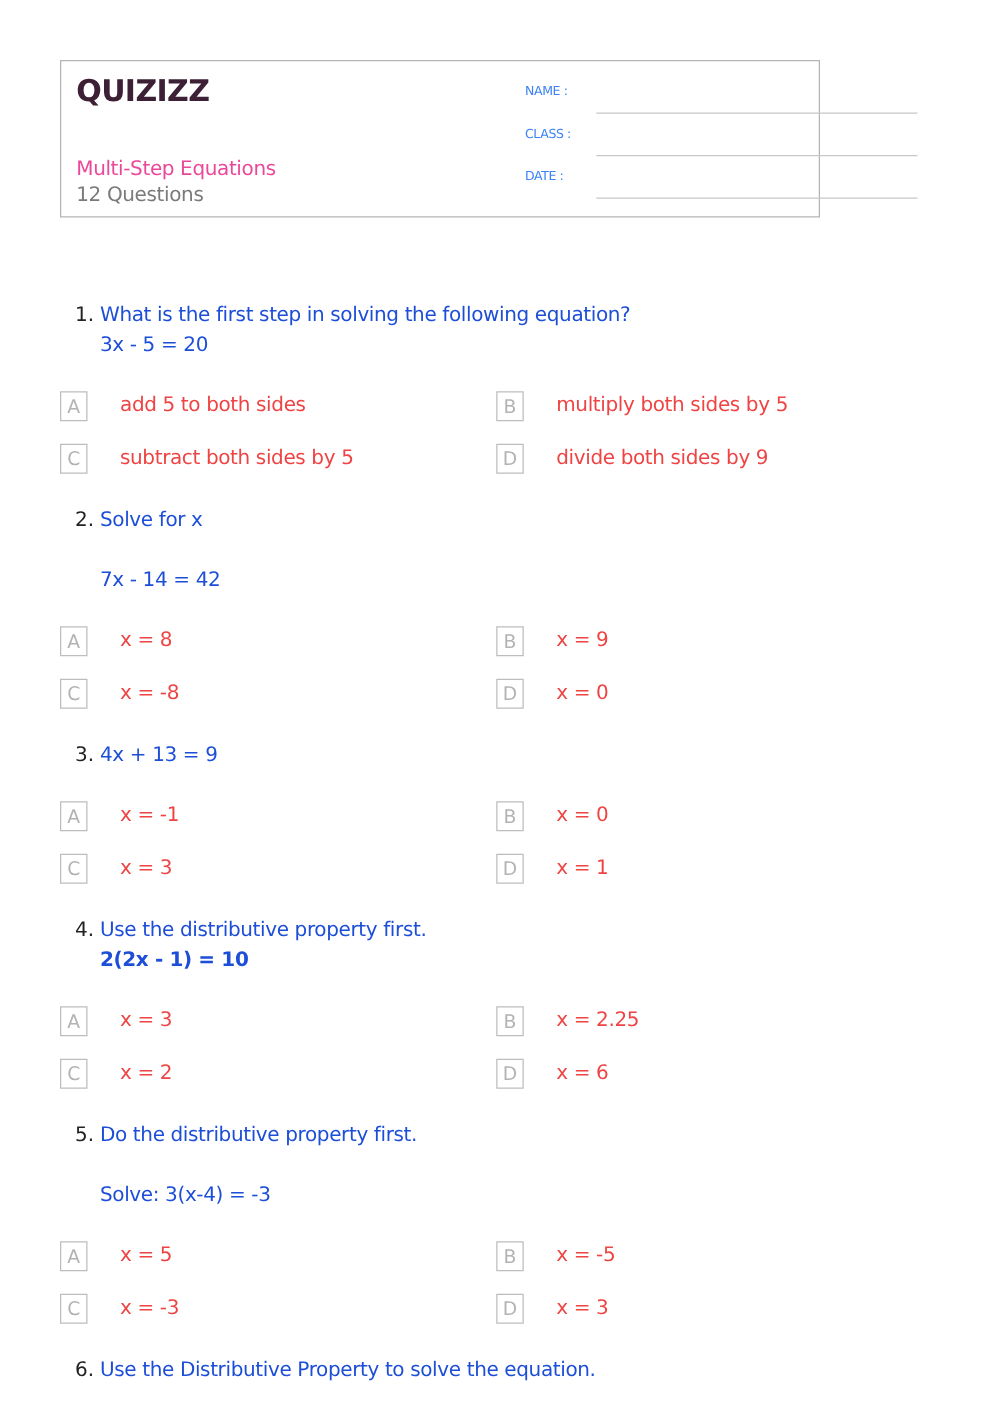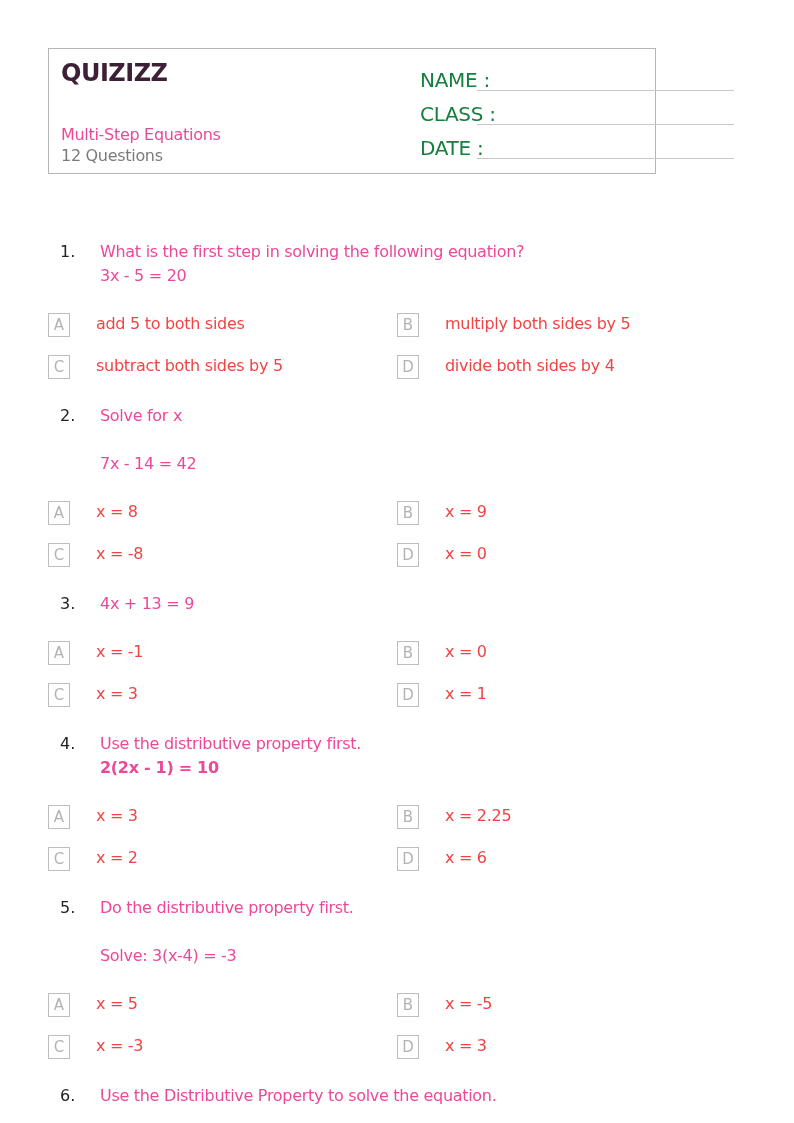--- a/index.html
+++ b/index.html
@@ -22,35 +22,35 @@
       letter-spacing: -0.3px;
     }
     .subtitle {
       position: absolute; left: 12px; top: 97px; font-size: 16px; color: #7a7a7a;
       letter-spacing: -0.3px;
     }
     .field {
       position: absolute; left: 371px; width: 314px; height: 24px;
     }
     .field-label {
-      position: absolute; left: 0; top: 0; font-size: 20px; color: #15803d;
+      position: absolute; left: 0; top: 0; font-size: 10px; color: #3b82f6;
       letter-spacing: -0.3px;
     }
     .field-line {
       position: absolute; left: 57px; right: 0; top: 22px; height: 0;
       border-bottom: 1px solid #c8c8c8;
     }
     .q {
       position: absolute; left: 0; width: 794px;
     }
     .q-num {
       position: absolute; left: 60px; font-size: 16px; color: #222;
     }
     .q-text {
-      position: absolute; left: 100px; font-size: 16px; color: #ec4899;
+      position: absolute; left: 80px; font-size: 16px; color: #1d4ed8;
       letter-spacing: -0.3px; line-height: 24px; white-space: pre;
     }
     .opt {
       position: absolute; height: 24px;
     }
     .opt-box {
       position: absolute; left: 0; top: 0; width: 22px; height: 24px;
       border: 1px solid #bdbdbd; box-sizing: border-box;
       font-size: 15px; color: #b3b3b3; text-align: center; line-height: 22px;
     }
@@ -93,21 +93,21 @@
 <div class="opt" style="left:397px; top:313px;">
   <div class="opt-box">B</div>
   <span class="opt-text">multiply both sides by 5</span>
 </div>
 <div class="opt" style="left:48px; top:355px;">
   <div class="opt-box">C</div>
   <span class="opt-text">subtract both sides by 5</span>
 </div>
 <div class="opt" style="left:397px; top:355px;">
   <div class="opt-box">D</div>
-  <span class="opt-text">divide both sides by 4</span>
+  <span class="opt-text">divide both sides by 9</span>
 </div>
 
 <div class="q" style="top:404px;">
   <span class="q-num" style="top:2px;">2.</span>
   <div class="q-text" style="top:0;">Solve for x</div>
   <div class="q-text" style="top:48px;">7x - 14 = 42</div>
 </div>
 <div class="opt" style="left:48px; top:501px;">
   <div class="opt-box">A</div>
   <span class="opt-text">x = 8</span>

